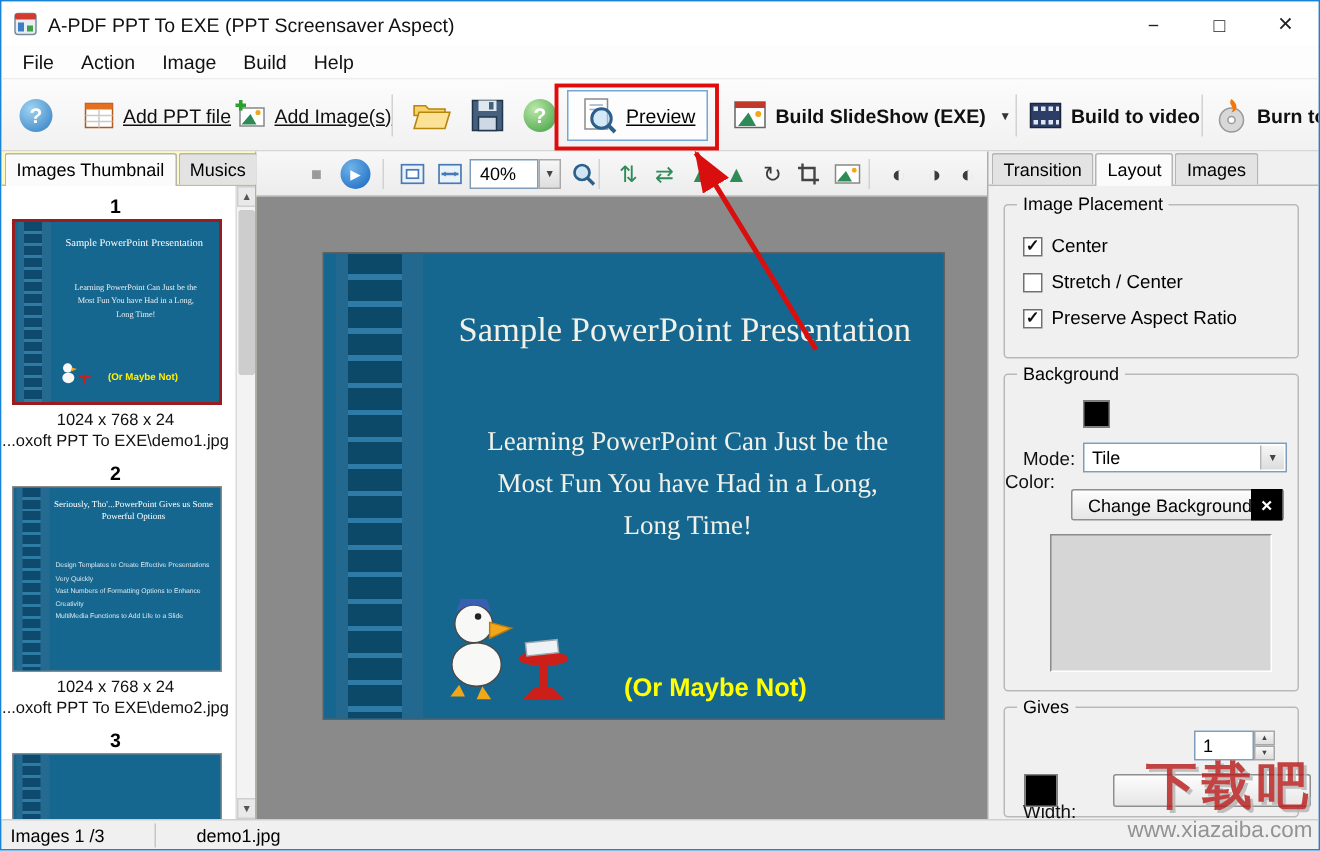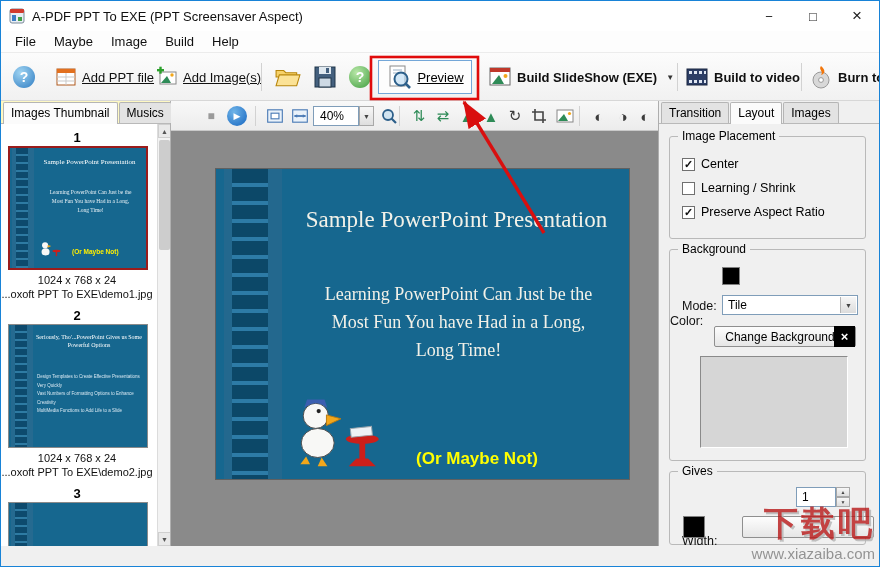--- a/index.html
+++ b/index.html
@@ -166,21 +166,21 @@
     <span class="title-text">A-PDF PPT To EXE (PPT Screensaver Aspect)</span>
     <div class="tb-controls">
       <div class="tb-btn">−</div>
       <div class="tb-btn">□</div>
       <div class="tb-btn close">×</div>
     </div>
   </div>
 
   <div class="menubar">
     <span class="menu-item">File</span>
-    <span class="menu-item">Maybe</span>
+    <span class="menu-item">Action</span>
     <span class="menu-item">Image</span>
     <span class="menu-item">Build</span>
     <span class="menu-item">Help</span>
   </div>
 
   <div class="toolbar">
     <div class="ti" style="left:12px">
       <span class="help-ball ball-blue">?</span>
     </div>
 
@@ -428,21 +428,21 @@
     <div class="rp-content">
 
       <div class="groupbox" style="left:10px; top:12px; width:197px; height:103px;">
         <span class="gb-label">Image Placement</span>
         <div class="checkrow" style="top:20px">
           <span class="checkbox">✓</span>
           <span>Center</span>
         </div>
         <div class="checkrow" style="top:44px">
           <span class="checkbox"></span>
-          <span>Learning / Shrink</span>
+          <span>Stretch / Center</span>
         </div>
         <div class="checkrow" style="top:68px">
           <span class="checkbox">✓</span>
           <span>Preserve Aspect Ratio</span>
         </div>
       </div>
 
       <div class="groupbox" style="left:10px; top:125px; width:197px; height:212px;">
         <span class="gb-label">Background</span>
         <span class="fieldlabel" style="left:0; top:20px;margin-top:44px;">Color:</span>
@@ -464,20 +464,25 @@
         <div class="spinner" style="left:166px; top:15px; height:20px;">
           <div class="spin-b">▲</div>
           <div class="spin-b">▼</div>
         </div>
         <div class="swatch" style="left:13px; top:44px; width:22px; height:22px;"></div>
         <div class="push-btn" style="left:44px; top:44px; width:132px; height:22px;"></div>
       </div>
     </div>
   </div>
 
+  <div class="statusbar">
+    <div class="sb-cell" style="left:0; width:100px;">Images 1 /3</div>
+    <div class="sb-sep" style="left:102px"></div>
+    <div class="sb-cell" style="left:124px;">demo1.jpg</div>
+  </div>
 
   <div class="watermark">
     <div class="wm1">下载吧</div>
     <div class="wm2">www.xiazaiba.com</div>
   </div>
 
   <svg class="annotations">
     <defs>
       <marker id="arrh" markerWidth="9" markerHeight="8" refX="7.5" refY="3" orient="auto" markerUnits="strokeWidth">
         <path d="M0,0 L8,3 L0,6 Z" fill="#d90f0f"></path>

